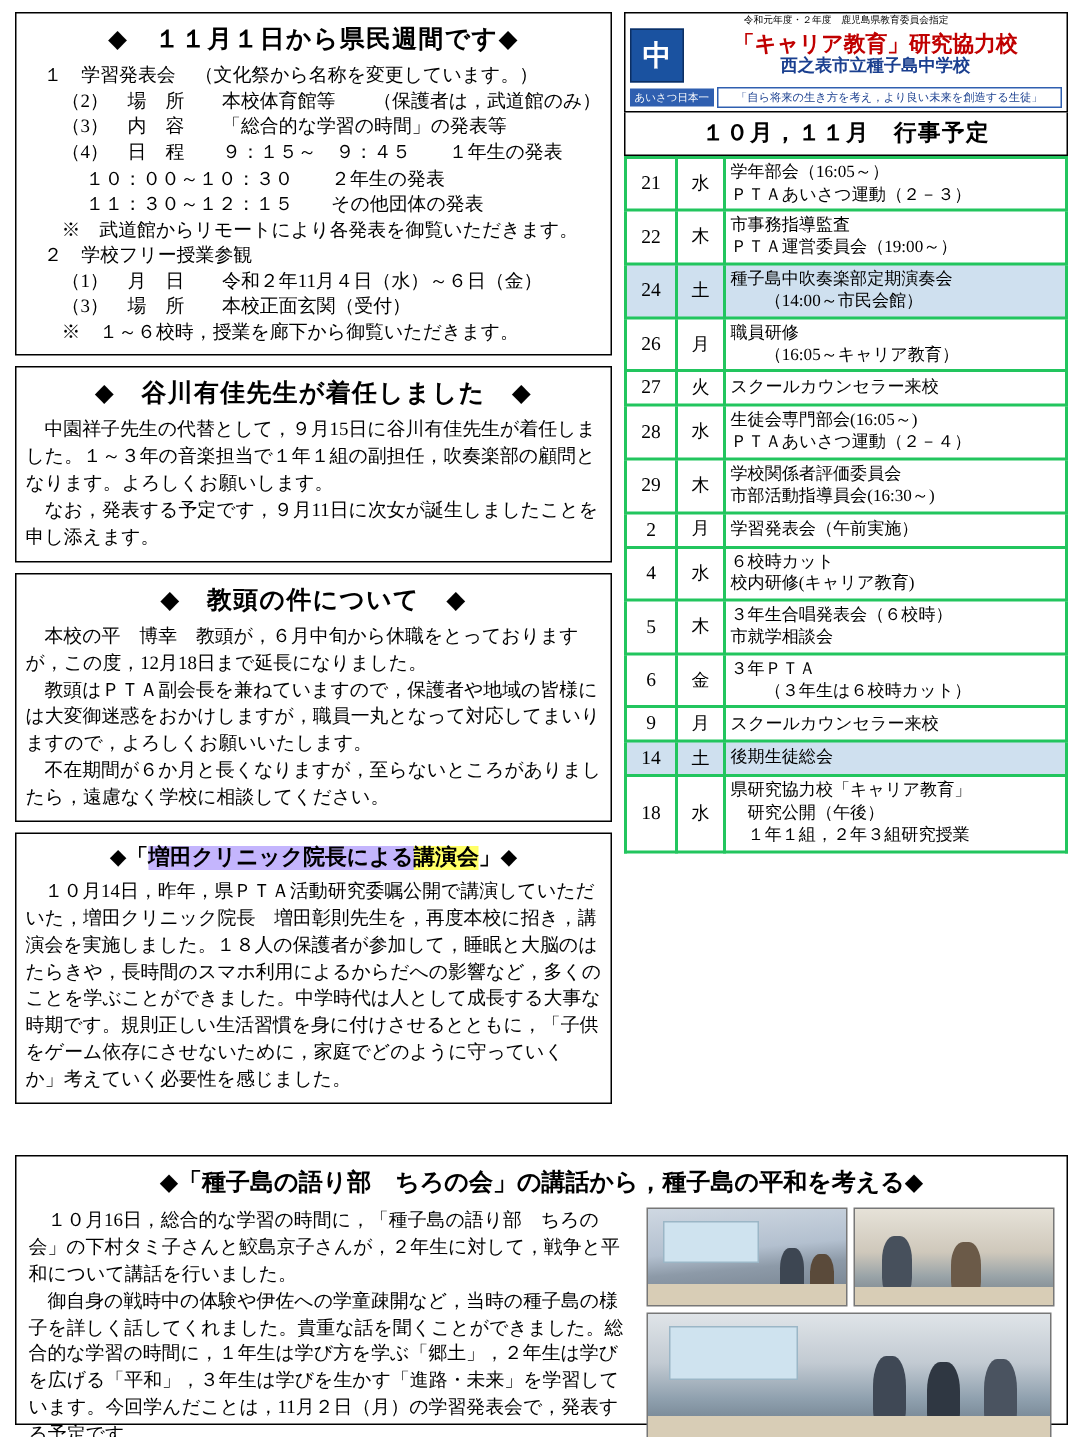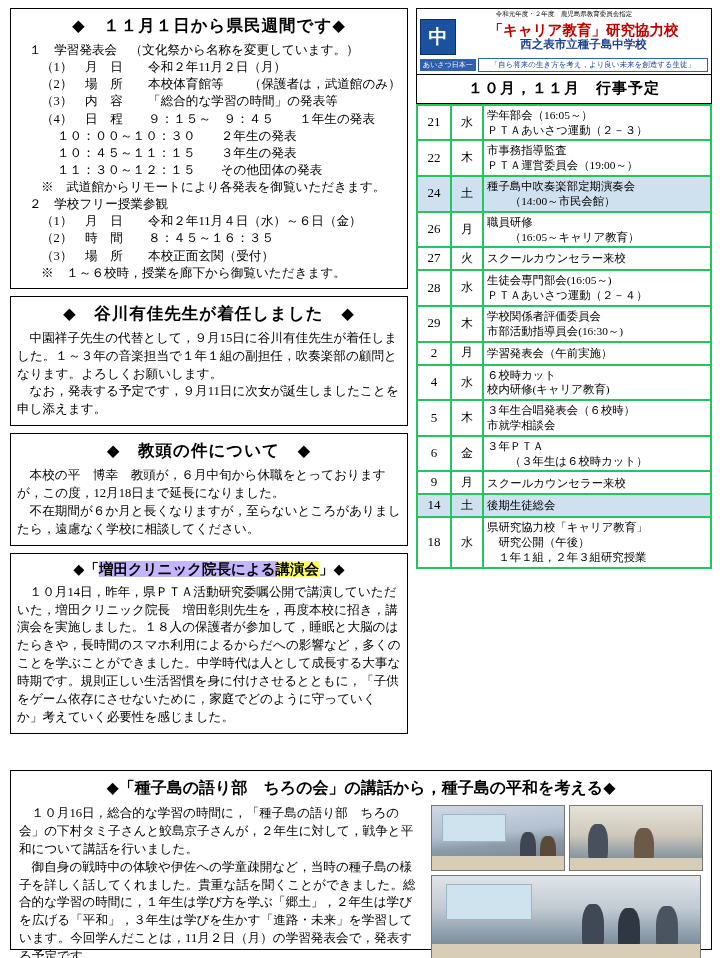--- a/index.html
+++ b/index.html
@@ -138,48 +138,46 @@
 <body>
 
 <div class="page">
 
   <div class="left-col">
 
     <div class="panel">
       <div class="panel-title">◆　１１月１日から県民週間です◆</div>
       <div class="panel-body">
         <div class="ln indent1">１　学習発表会　（文化祭から名称を変更しています。）</div>
-        <div class="ln indent2">（1）　月　日　　令和２年11月２日（月）</div>
         <div class="ln indent2">（2）　場　所　　本校体育館等　　（保護者は，武道館のみ）</div>
         <div class="ln indent2">（3）　内　容　　「総合的な学習の時間」の発表等</div>
         <div class="ln indent2">（4）　日　程　　９：１５～　９：４５　　１年生の発表</div>
         <div class="ln indent3">１０：００～１０：３０　　２年生の発表</div>
-        <div class="ln indent3">１０：４５～１１：１５　　３年生の発表</div>
         <div class="ln indent3">１１：３０～１２：１５　　その他団体の発表</div>
         <div class="ln indent2">※　武道館からリモートにより各発表を御覧いただきます。</div>
         <div class="ln indent1">２　学校フリー授業参観</div>
         <div class="ln indent2">（1）　月　日　　令和２年11月４日（水）～６日（金）</div>
-        <div class="ln indent2">（2）　時　間　　８：４５～１６：３５</div>
         <div class="ln indent2">（3）　場　所　　本校正面玄関（受付）</div>
         <div class="ln indent2">※　１～６校時，授業を廊下から御覧いただきます。</div>
       </div>
     </div>
 
     <div class="panel">
       <div class="panel-title">◆　谷川有佳先生が着任しました　◆</div>
       <div class="panel-body">
         <div class="para">中園祥子先生の代替として，９月15日に谷川有佳先生が着任しました。１～３年の音楽担当で１年１組の副担任，吹奏楽部の顧問となります。よろしくお願いします。</div>
         <div class="para">なお，発表する予定です，９月11日に次女が誕生しましたことを申し添えます。</div>
       </div>
     </div>
 
     <div class="panel">
       <div class="panel-title">◆　教頭の件について　◆</div>
       <div class="panel-body">
         <div class="para">本校の平　博幸　教頭が，６月中旬から休職をとっておりますが，この度，12月18日まで延長になりました。</div>
+        <div class="para">教頭はＰＴＡ副会長を兼ねていますので，保護者や地域の皆様には大変御迷惑をおかけしますが，職員一丸となって対応してまいりますので，よろしくお願いいたします。</div>
         <div class="para">不在期間が６か月と長くなりますが，至らないところがありましたら，遠慮なく学校に相談してください。</div>
       </div>
     </div>
 
     <div class="panel">
       <div class="panel-title small">
         <span>◆「</span><span class="hl-pink">増田クリニック院長による</span><span class="hl-yellow">講演会</span><span>」◆</span>
       </div>
       <div class="panel-body">
         <div class="para">１０月14日，昨年，県ＰＴＡ活動研究委嘱公開で講演していただいた，増田クリニック院長　増田彰則先生を，再度本校に招き，講演会を実施しました。１８人の保護者が参加して，睡眠と大脳のはたらきや，長時間のスマホ利用によるからだへの影響など，多くのことを学ぶことができました。中学時代は人として成長する大事な時期です。規則正しい生活習慣を身に付けさせるとともに，「子供をゲーム依存にさせないために，家庭でどのように守っていくか」考えていく必要性を感じました。</div>

